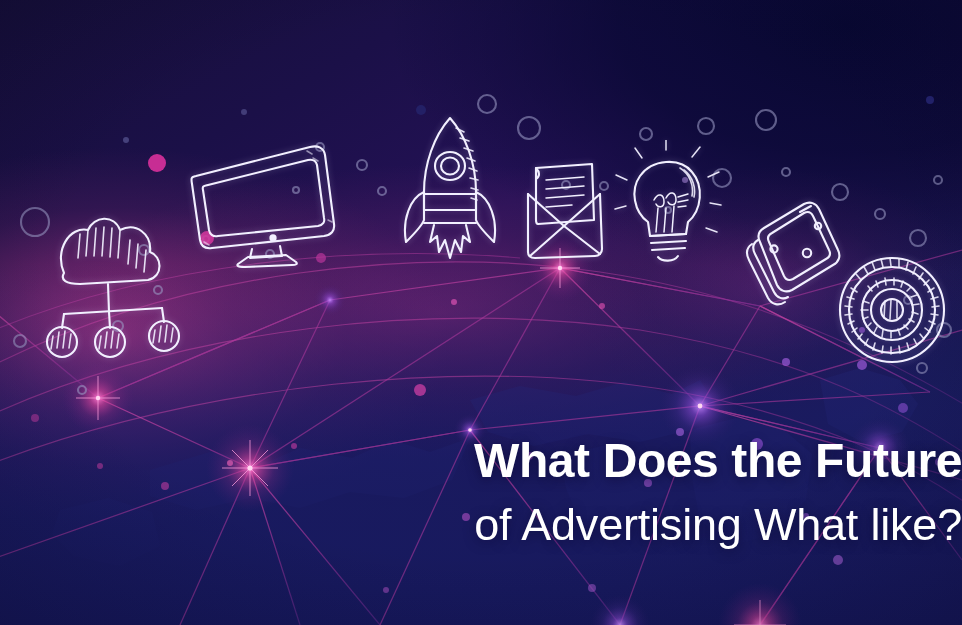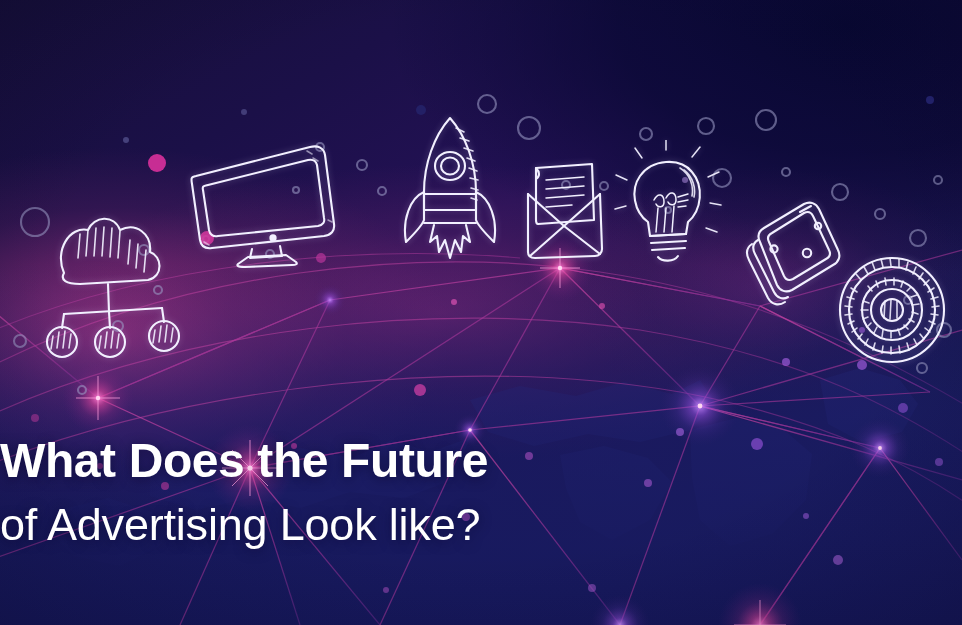--- a/index.html
+++ b/index.html
@@ -54,21 +54,21 @@
   .bg-vignette {
     position:absolute; inset:0;
     background:radial-gradient(ellipse 92% 90% at 50% 46%, rgba(0,0,0,0) 48%, rgba(6,4,28,0.42) 100%);
   }
 
   svg.layer { position:absolute; inset:0; width:962px; height:625px; display:block; }
 
   
   .headline {
     position:absolute; left:0; right:0; top:437px;
-    text-align:left;
+    text-align:right;
     z-index:30;
     pointer-events:none;
   }
   .hl1 {
     display:block;
     color:#ffffff;
     font-size:48px;
     font-weight:700;
     letter-spacing:-0.4px;
     line-height:1.0;
@@ -473,17 +473,17 @@
         <path d="M51 49 L 50 66"></path>
           <path d="M57 48 L 56 67"></path>
           <path d="M63 49 L 63 66"></path>
       </g>
     </svg>
 
   </div>
 
   <div class="headline">
     <span class="hl1">What Does the Future</span>
-    <span class="hl2">of Advertising Look like?</span>
+    <span class="hl2">of Advertising What like?</span>
   </div>
 
   <div class="bg-vignette"></div>
 </div>
 
 </body></html>

